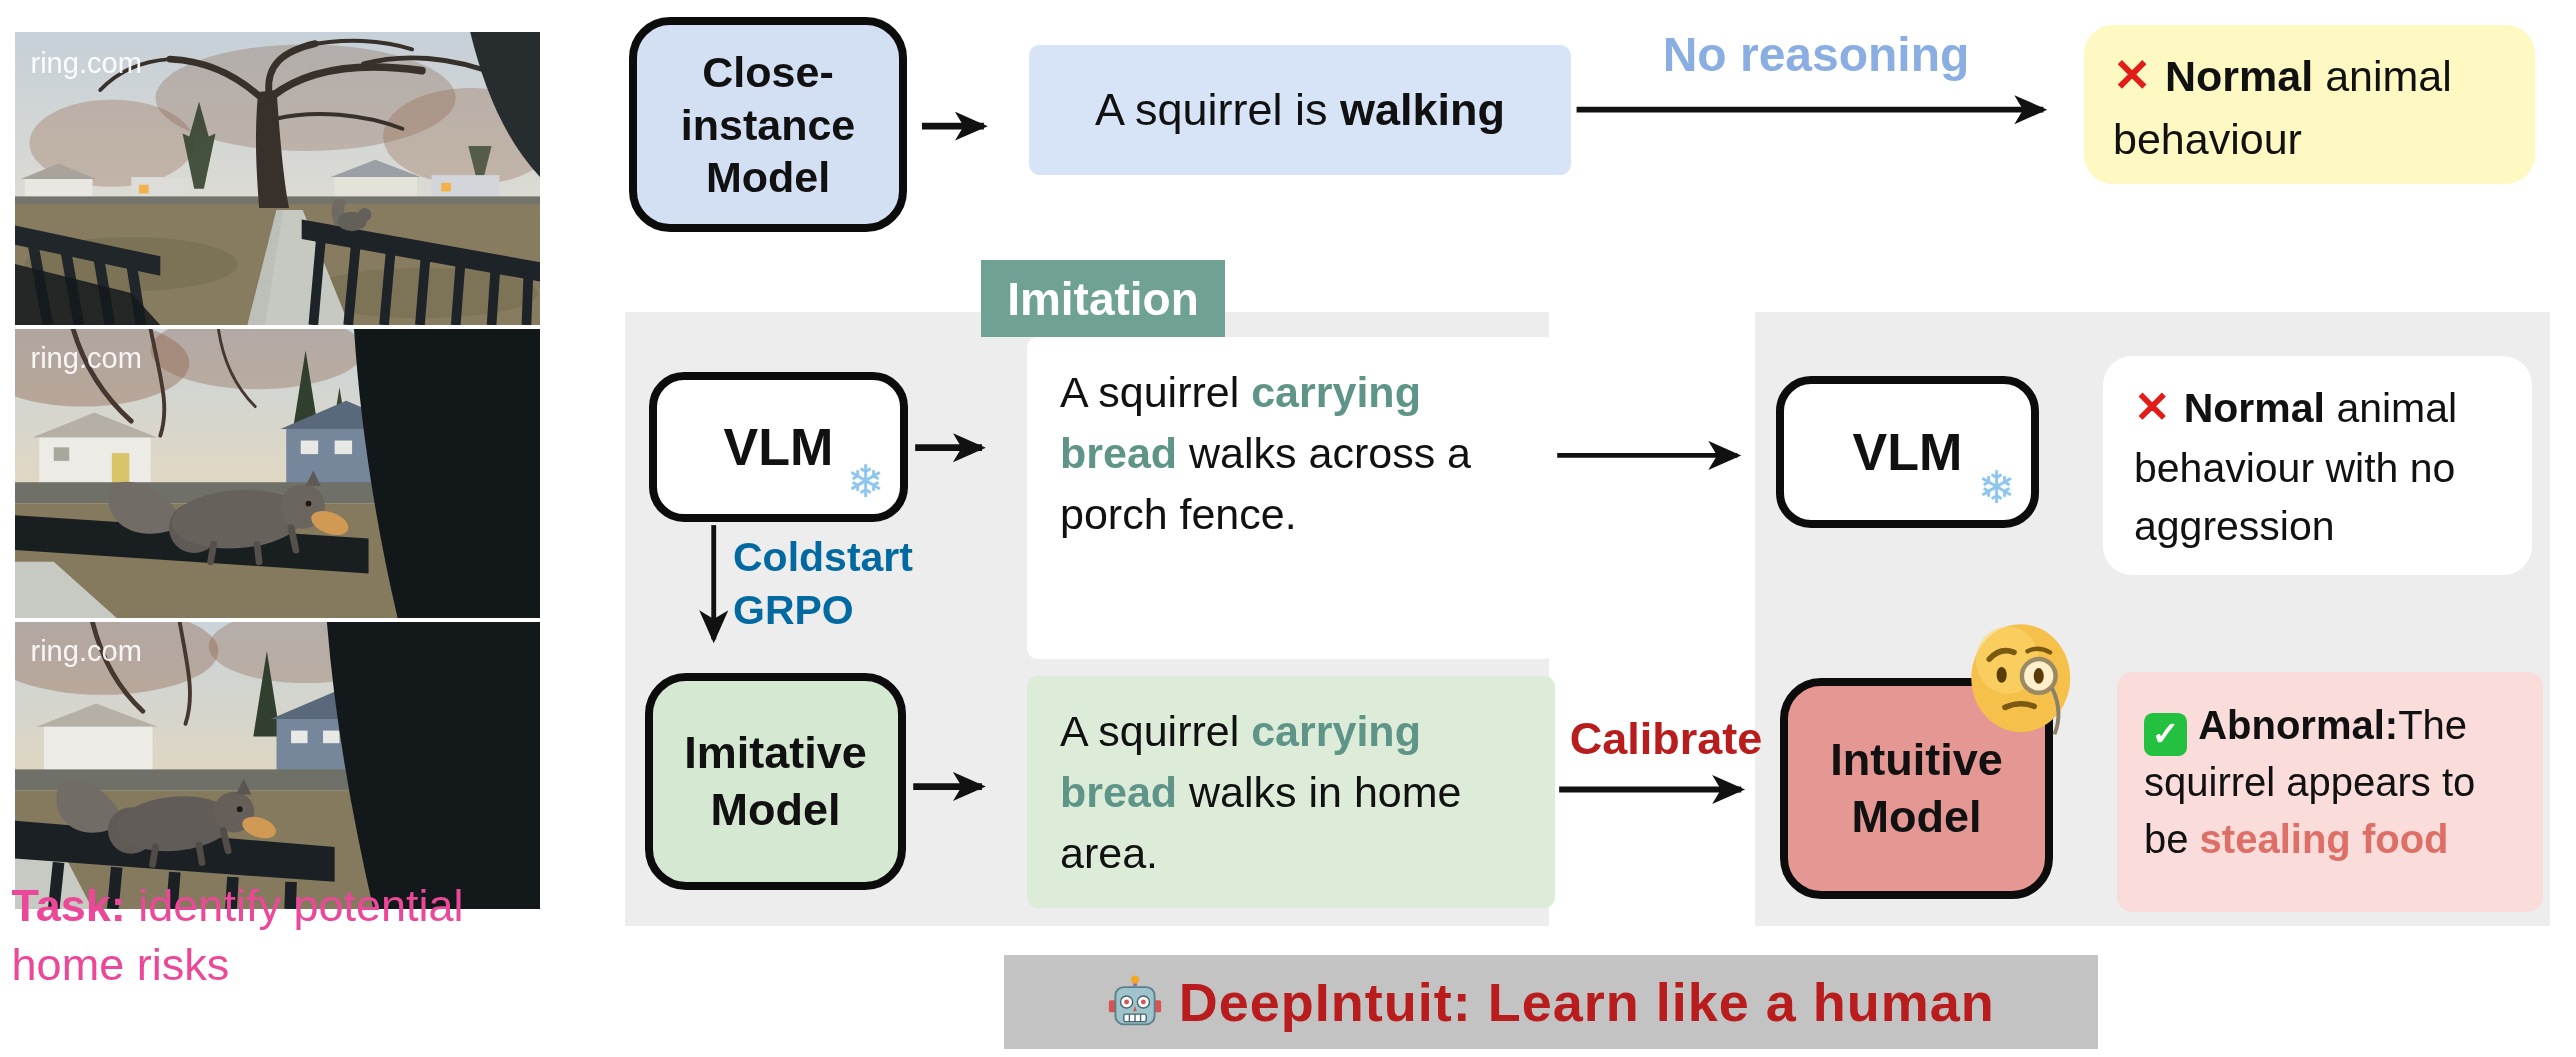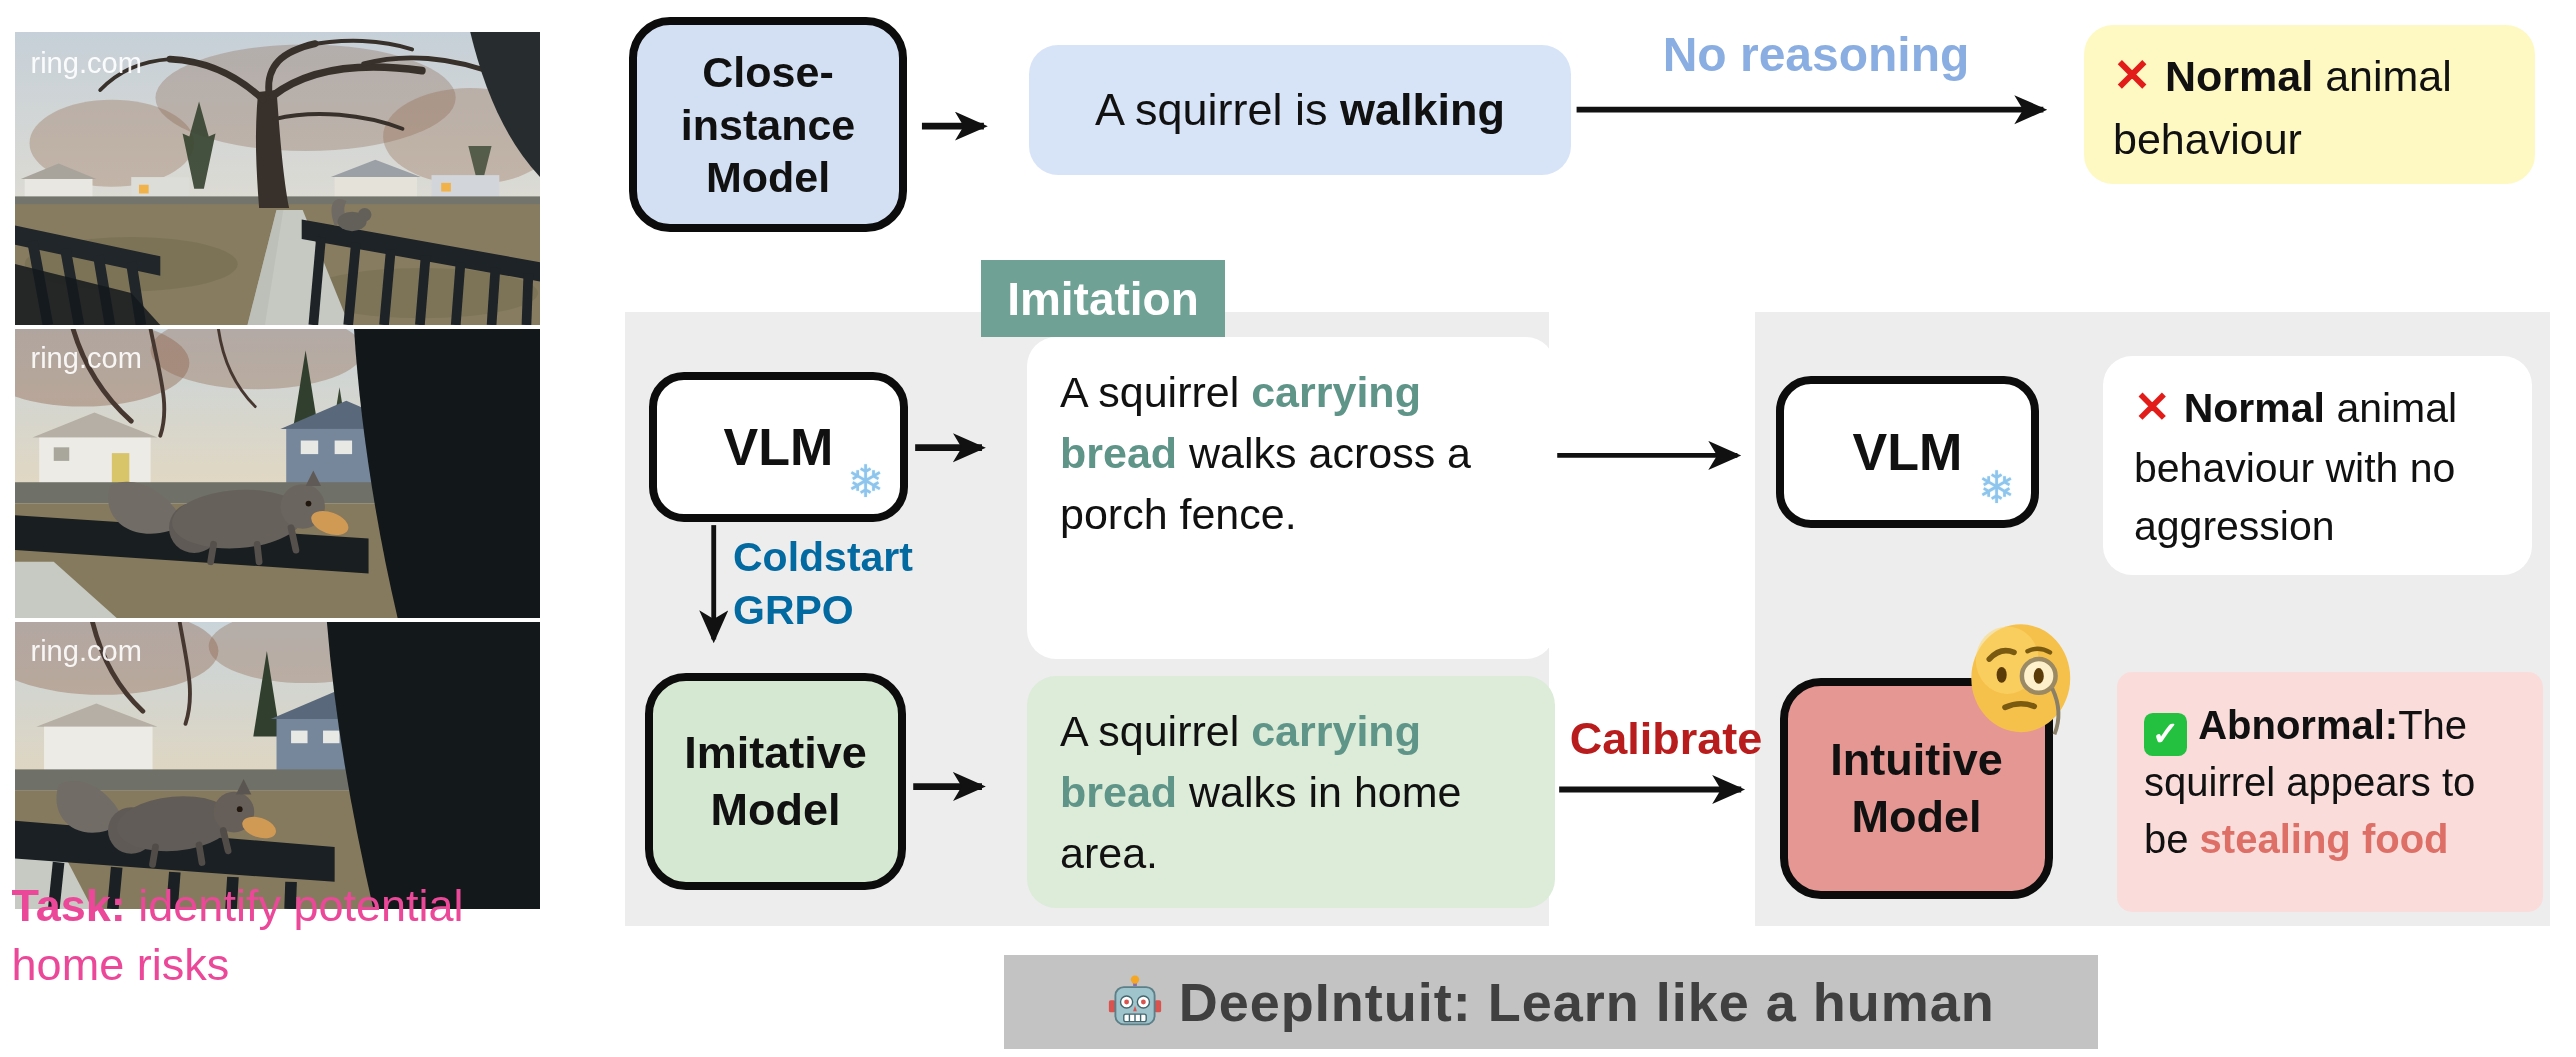--- a/index.html
+++ b/index.html
@@ -30,21 +30,21 @@
              font-weight:700;white-space:pre-line;box-sizing:border-box;}
   #box-close{left:629px;top:17.4px;width:278px;height:215px;background:#d3e0f4;font-size:43px;line-height:1.22;}
   #box-vlm1{left:649px;top:372px;width:259px;height:150px;background:#fff;font-size:52px;border-radius:35px;}
   #box-imitative{left:645px;top:673px;width:261px;height:217px;background:#d5e8d1;font-size:45px;line-height:1.25;}
   #box-vlm2{left:1776px;top:376px;width:263px;height:152px;background:#fff;font-size:52px;border-radius:35px;}
   #box-intuitive{left:1780px;top:678px;width:273px;height:221px;background:#e59793;font-size:45px;line-height:1.25;}
   .snowflake{position:absolute;right:15.5px;bottom:5.8px;font-size:45px;color:#8ec5ec;font-weight:400;
              text-shadow:0 0 1.9px #cfe9fb;}
 
   
-  .caption-box{position:absolute;border-radius:29px;font-size:43px;line-height:1.42;
+  .caption-box{position:absolute;border-radius:11px;font-size:43px;line-height:1.42;
                padding:25px 33px;box-sizing:border-box;}
   #cap-walking{left:1029px;top:45px;width:542px;height:130px;background:#d7e4f8;
                display:flex;align-items:center;justify-content:center;padding:0 29px;font-size:45px;}
   #cap-fence{left:1027px;top:337px;width:528px;height:322px;background:#ffffff;}
   #cap-home{left:1027px;top:676px;width:528px;height:232px;background:#dcecd8;}
   #cap-normal{left:2084px;top:25px;width:451px;height:159px;background:#fef9c3;padding:19.4px 29px;border-radius:29px;}
   #cap-noagg{left:2103px;top:356px;width:429px;height:219px;background:#ffffff;font-size:41px;padding:21px 31px;border-radius:29px;}
   #cap-abnormal{left:2117px;top:672px;width:426px;height:240px;background:#fadcdb;font-size:40px;padding:25px 27px;border-radius:15px;}
 
   
@@ -58,21 +58,21 @@
   .seg-teal{color:#5f9488;font-weight:700;}
   .seg-red{color:#dd6f66;font-weight:700;}
   .seg-x{color:#e21d19;font-weight:900;font-size:1.06em;letter-spacing:1.9px;}
   .seg-check{display:inline-flex;width:43px;height:43px;background:#23c13f;border-radius:8.7px;
              color:#fff;align-items:center;justify-content:center;font-weight:900;font-size:33px;
              position:relative;top:5.8px;}
 
   
   #banner{position:absolute;left:1004px;top:955px;width:1094px;height:94px;background:#c3c3c3;
           display:flex;align-items:center;justify-content:center;gap:15.5px;}
-  #banner .text{color:#404040;font-weight:700;font-size:54px;letter-spacing:1px;white-space:nowrap;}
+  #banner .text{color:#b91c1c;font-weight:700;font-size:54px;letter-spacing:1px;white-space:nowrap;}
 
   
   #arrows{position:absolute;left:0;top:0;width:2576px;height:1058px;pointer-events:none;}
   #monocle{position:absolute;left:1966px;top:622px;width:114px;height:118px;}
 </style>
 </head>
 <body>
 
 <div class="canvas">
 

